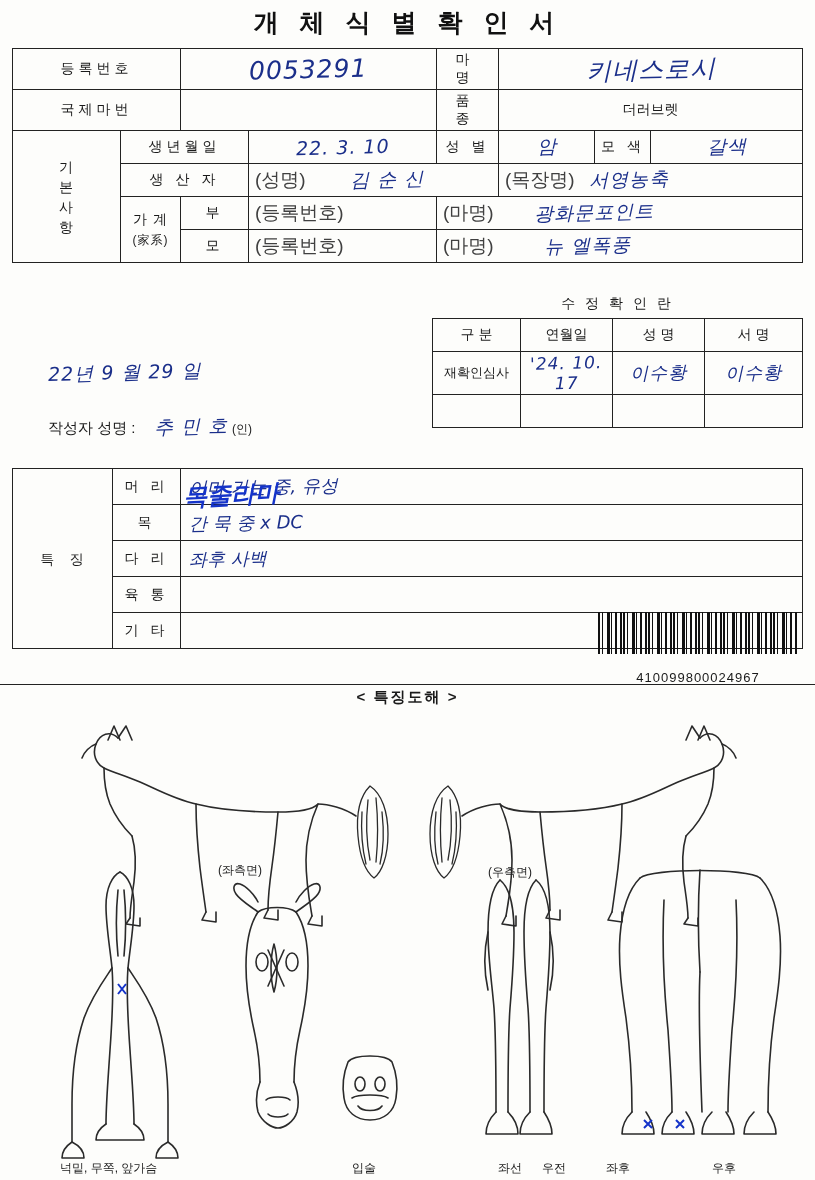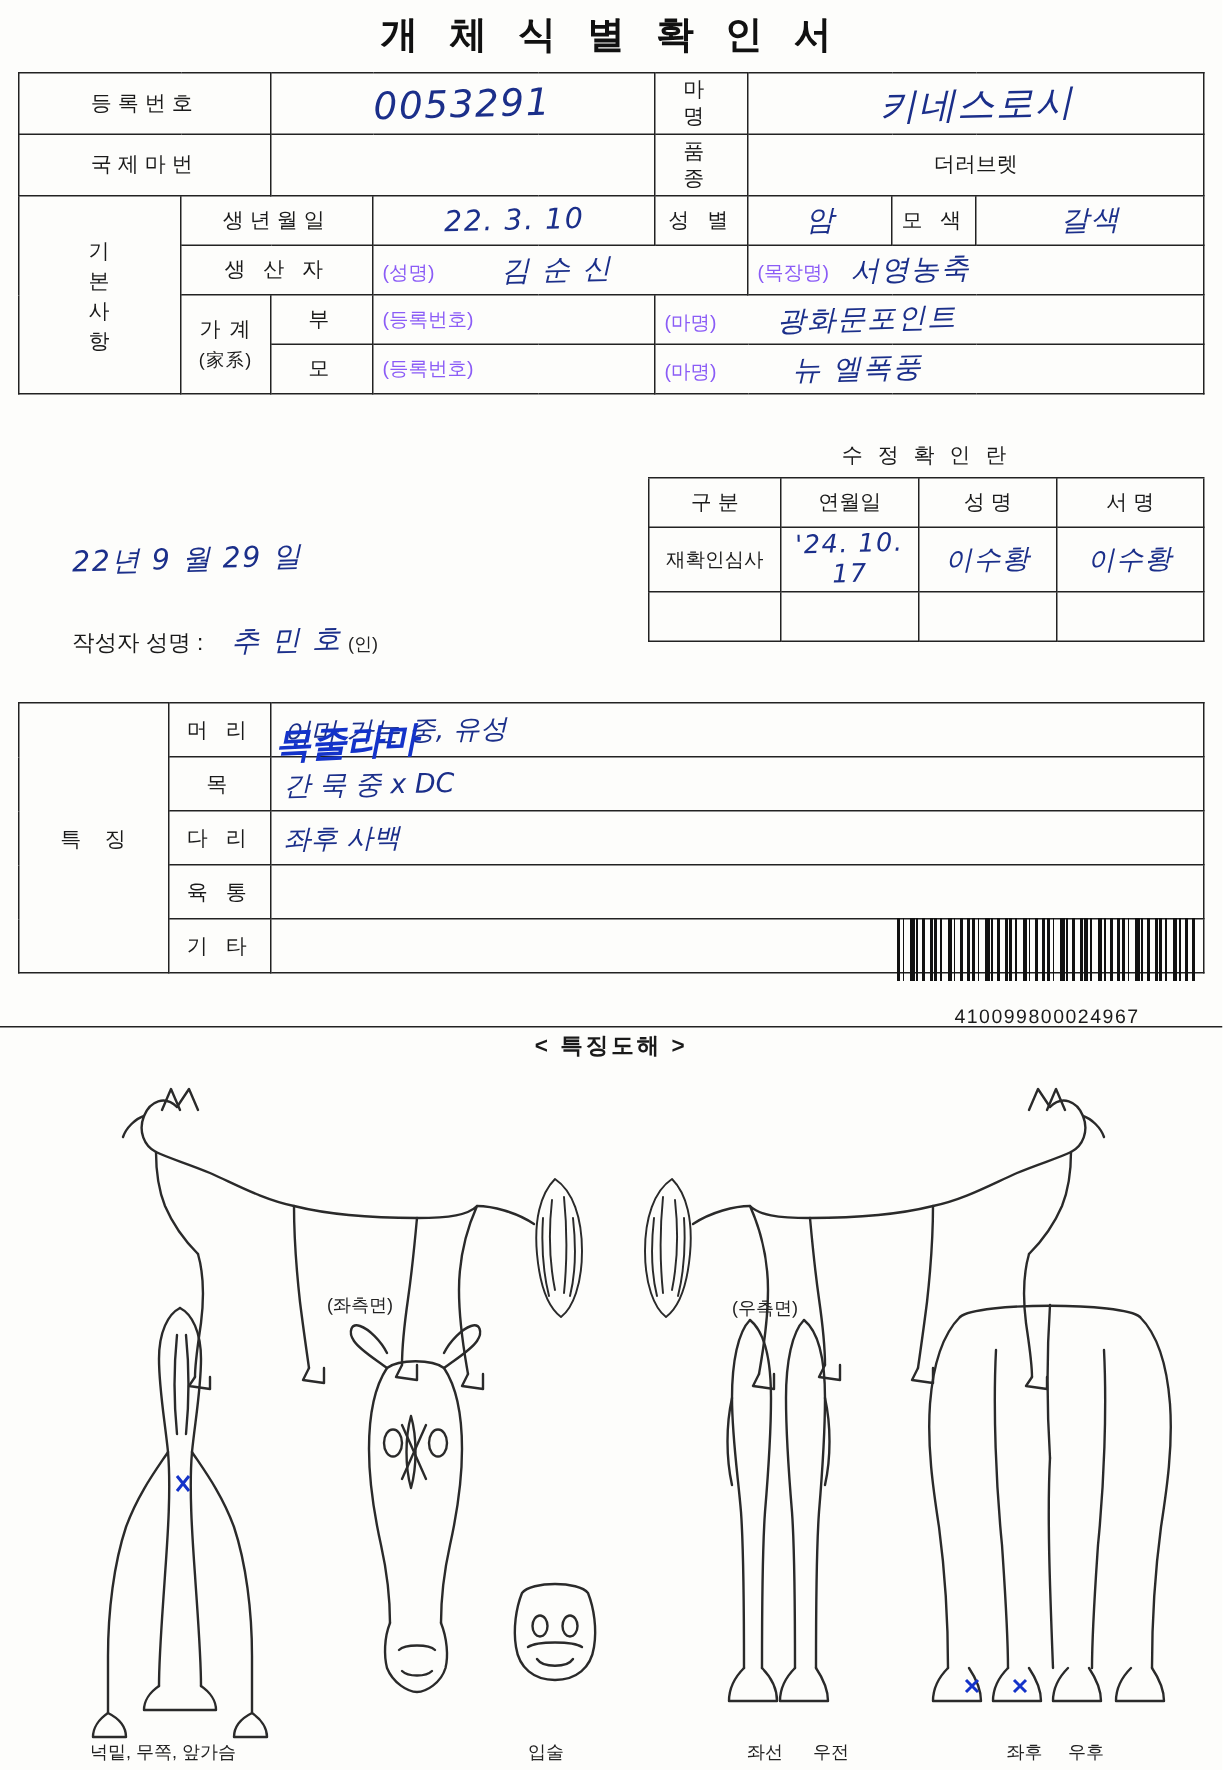--- a/index.html
+++ b/index.html
@@ -64,22 +64,22 @@
     font-size: 19px;
     font-style: italic;
     letter-spacing: 1px;
     transform: rotate(-1.5deg);
     display: inline-block;
   }
   .hand-lg {
     font-size: 25px;
   }
   .sub {
-    font-size: 13px;
-    color: #8b5cf6;
+    font-size: 19px;
+    color: #404040;
   }
   .vert {
     text-align: center;
     font-size: 14px;
     line-height: 20px;
     letter-spacing: 1px;
   }
   
   .statement {
     position: absolute;
@@ -542,18 +542,18 @@
       </g>
     </svg>
 
     <div class="cap" style="left:218px; top:162px;">(좌측면)</div>
     <div class="cap" style="left:488px; top:164px;">(우측면)</div>
     <div class="cap" style="left:60px; top:460px;">넉밑, 무쪽, 앞가슴</div>
     <div class="cap" style="left:90px; top:478px;">(전면)</div>
     <div class="cap" style="left:352px; top:460px;">입술</div>
     <div class="cap" style="left:498px; top:460px;">좌선</div>
     <div class="cap" style="left:542px; top:460px;">우전</div>
-    <div class="cap" style="left:671px; top:460px;">좌후</div>
+    <div class="cap" style="left:606px; top:460px;">좌후</div>
     <div class="cap" style="left:712px; top:460px;">우후</div>
     <div class="cap" style="left:588px; top:478px;">(후면)</div>
   </div>
 
 </div>
 
 </body></html>

